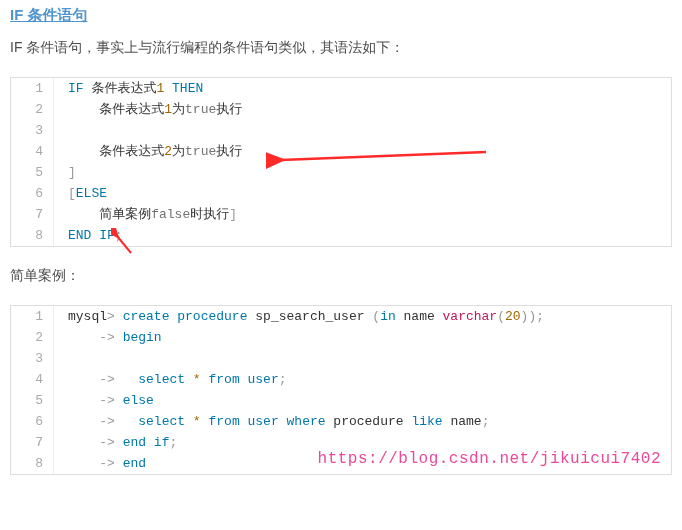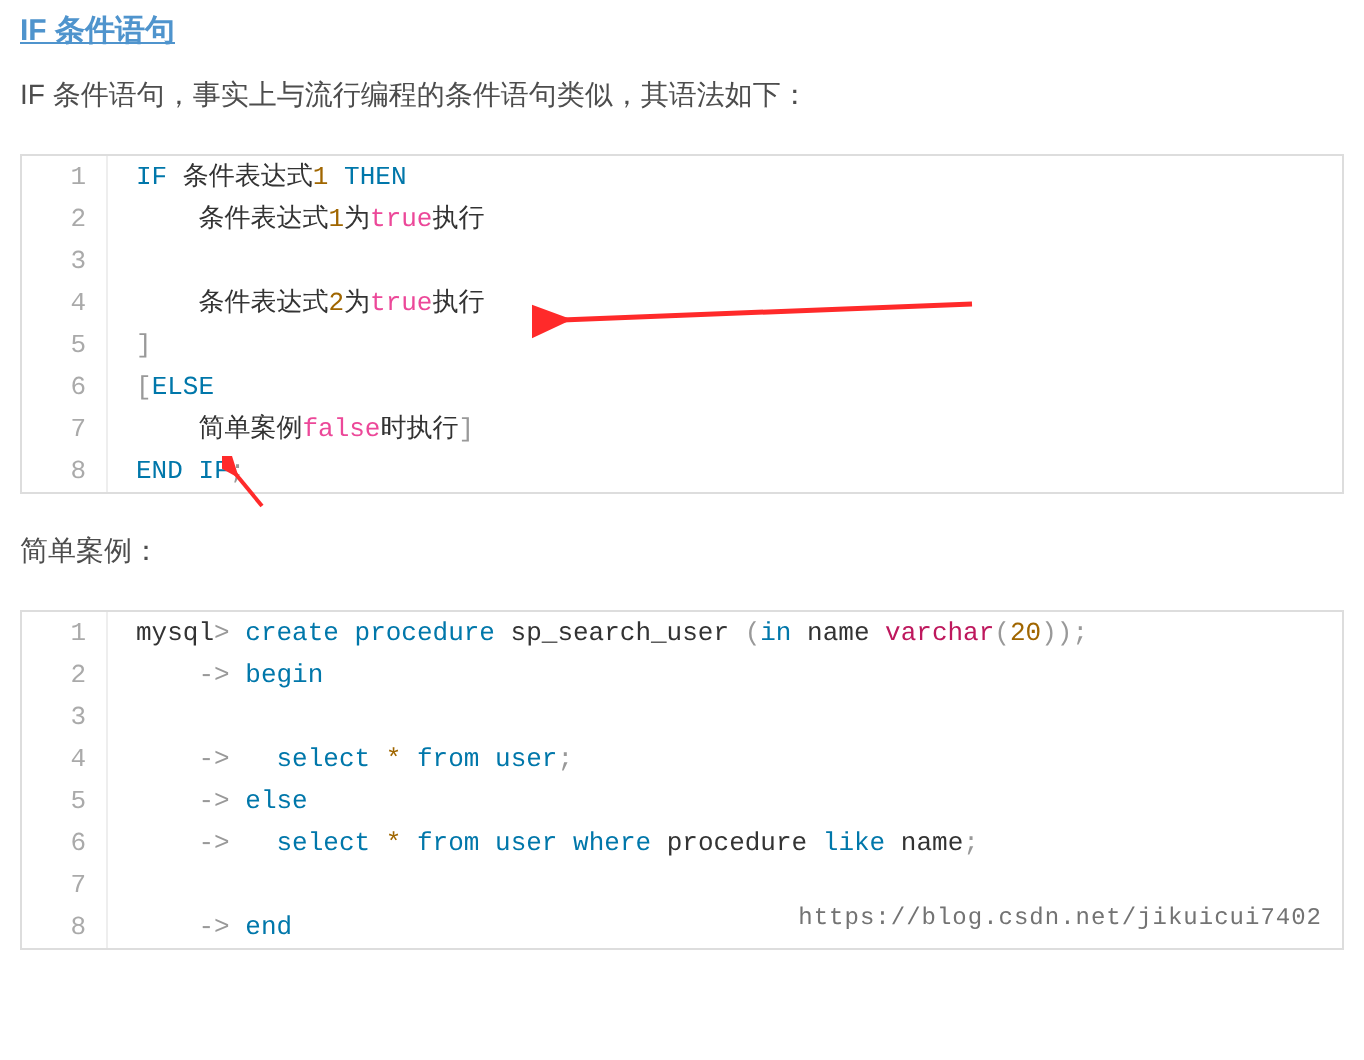--- a/index.html
+++ b/index.html
@@ -46,37 +46,37 @@
     border-right: 1px solid #eee;
     flex: 0 0 auto;
     user-select: none;
   }
   .codetxt {
     padding-left: 14px;
     white-space: pre;
     color: #333;
   }
   .kw   { color: #0077aa; }
-  .bool { color: #ec4899; }
+  .bool { color: #737373; }
   .num  { color: #a06600; }
   .str  { color: #369a3d; }
   .punc { color: #999; }
   .func { color: #be185d; }
   .star { color: #a06600; }
 
   .annot {
     position: absolute;
     pointer-events: none;
   }
   .watermark {
     position: absolute;
     right: 10px;
     bottom: 4px;
-    font-size: 12px;
-    color: #737373;
+    font-size: 16px;
+    color: #ec4899;
     letter-spacing: 0.5px;
     user-select: none;
   }
   .wrap { position: relative; }
 </style>
 </head>
 <body>
 
 <div class="wrap">
 
@@ -158,20 +158,21 @@
       <div class="codeline">
         <div class="gutter">5</div>
         <div class="codetxt"><span>    </span><span class="punc">-&gt;</span><span> </span><span class="kw">else</span></div>
       </div>
       <div class="codeline">
         <div class="gutter">6</div>
         <div class="codetxt"><span>    </span><span class="punc">-&gt;</span><span>   </span><span class="kw">select</span><span> </span><span class="star">*</span><span> </span><span class="kw">from</span><span> </span><span class="kw">user</span><span> </span><span class="kw">where</span><span> procedure </span><span class="kw">like</span><span> name</span><span class="punc">;</span></div>
       </div>
       <div class="codeline">
         <div class="gutter">7</div>
+        <div class="codetxt"><span>    </span><span class="punc">-&gt;</span><span> </span><span class="kw">end</span><span> </span><span class="kw">if</span><span class="punc">;</span></div>
       </div>
       <div class="codeline">
         <div class="gutter">8</div>
         <div class="codetxt"><span>    </span><span class="punc">-&gt;</span><span> </span><span class="kw">end</span></div>
       </div>
     </div>
 
 </div>
 
 </body></html>

